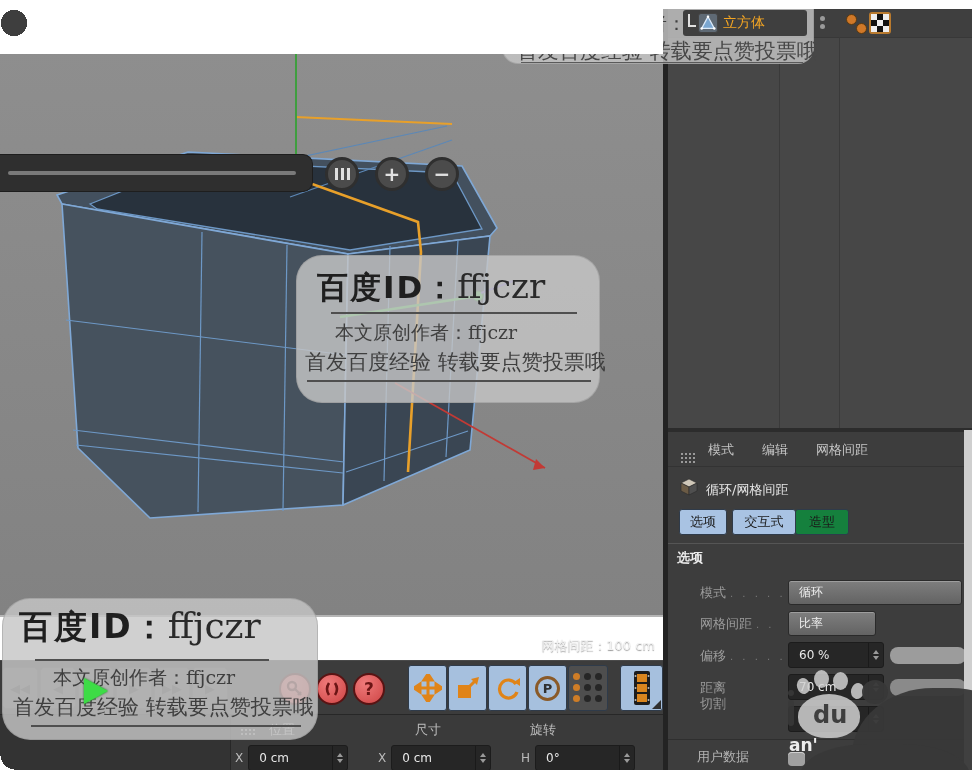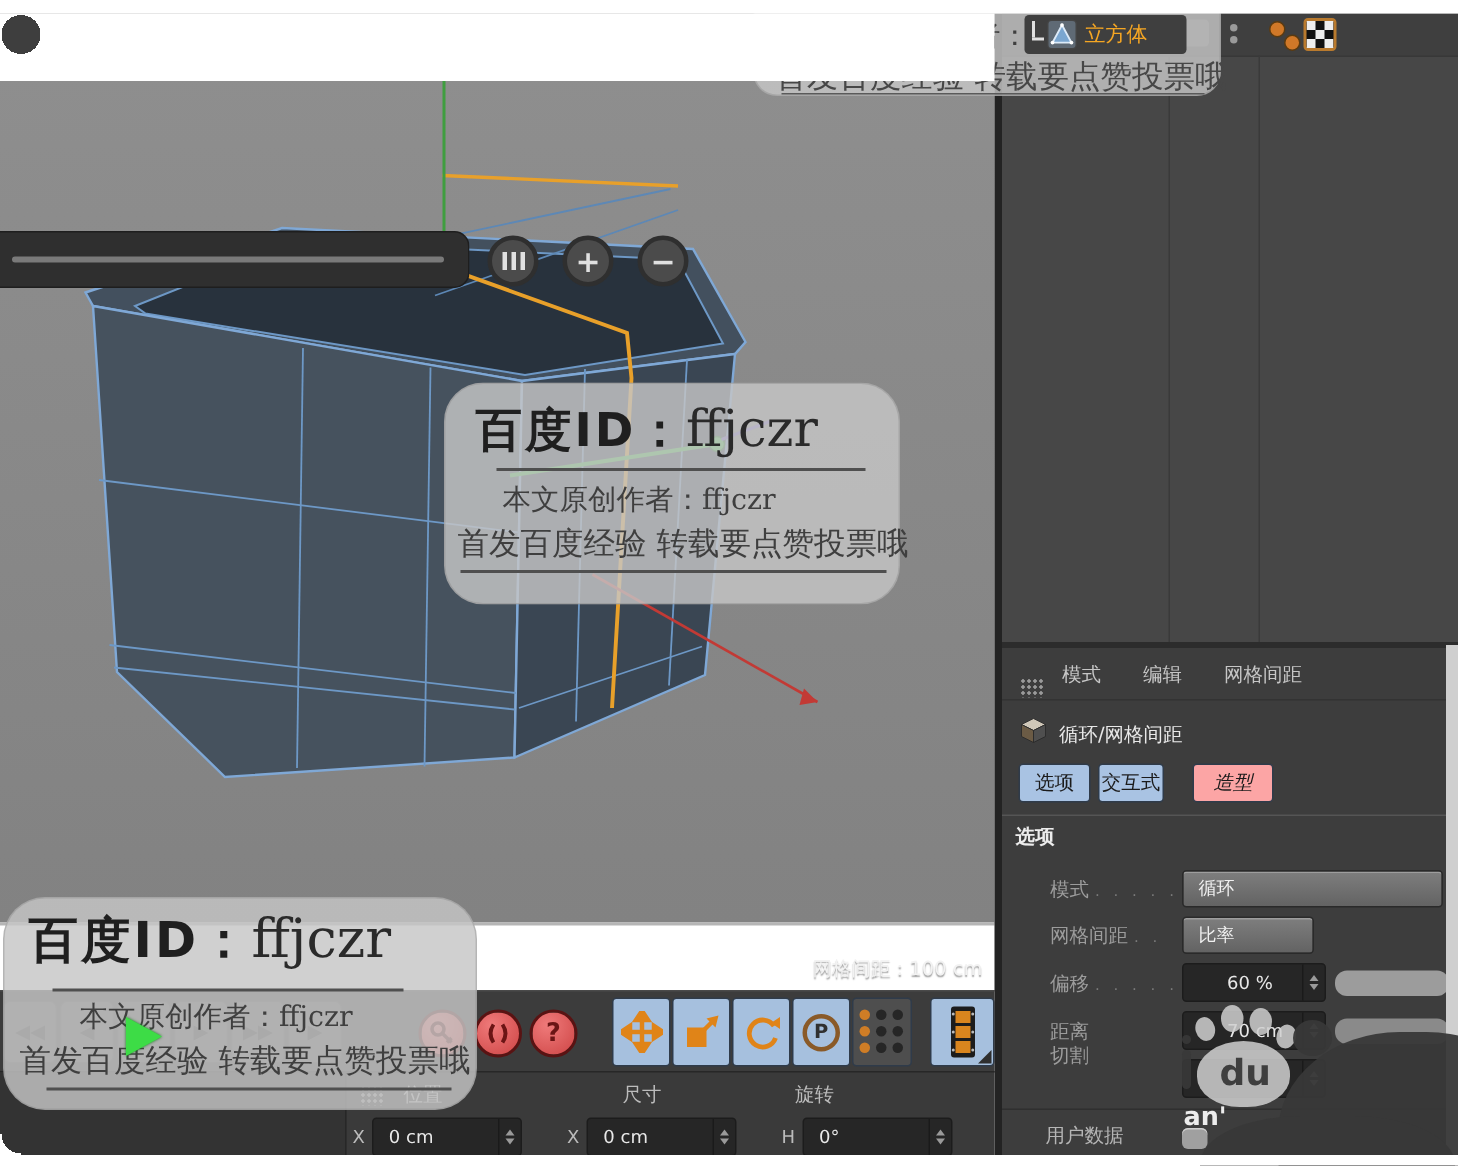--- a/index.html
+++ b/index.html
@@ -67,41 +67,41 @@
   .dotgrid i.o{background:#cf7d26;}
   .fold{position:absolute;right:1px;bottom:1px;width:0;height:0;border-left:9px solid transparent;border-bottom:9px solid #2f2f2f;}
   
   .coord{left:0;top:714px;width:663px;height:57px;background:#3a3a3a;border-top:1px solid #272727;}
   .coord .leftpane{left:0;top:0;width:230px;height:57px;background:#333;border-right:1px solid #272727;}
   .coord .hdr{top:6px;width:80px;text-align:center;color:#bcbcbc;font-size:13px;}
   .coord .grp{top:30px;height:26px;display:flex;align-items:center;gap:5px;color:#bbb;font-size:12px;}
   .coord .grp .nf{width:100px;height:26px;}
   .gripicon{width:16px;height:13px;background-image:radial-gradient(circle,#9a9a9a 1px,transparent 1.3px);background-size:4px 4px;}
   
-  .cubrow{left:683px;top:10px;width:108px;height:26px;background:#3f3f3f;border-radius:3px;z-index:35;}
+  .cubrow{left:683px;top:10px;width:124px;height:26px;background:#3f3f3f;border-radius:3px;z-index:35;}
   .cubrow .vline{position:absolute;left:5px;top:4px;width:2px;height:11px;background:#e0e0e0;}
   .cubrow .hline{position:absolute;left:5px;top:15px;width:8px;height:2px;background:#e0e0e0;}
   .objtile{position:absolute;left:15px;top:3px;width:20px;height:20px;background:#5f6a75;border:1px solid #444;border-radius:3px;box-sizing:border-box;}
   .objlabel{position:absolute;left:40px;top:4px;color:#f5a623;font-size:14px;white-space:nowrap;}
   .ghosttile{left:788px;top:13px;width:18px;height:18px;background:#8a8a8a;opacity:.45;border-radius:3px;}
   .visdot{left:820px;width:5px;height:5px;border-radius:50%;background:#9a9a9a;}
   .odot{width:9px;height:9px;border-radius:50%;background:#d07828;border:1px solid #5a3a10;box-sizing:content-box;}
   .checker{left:869px;top:12px;width:22px;height:22px;border:2px solid #b97a2e;border-radius:3px;background:#111;box-sizing:border-box;}
   
   .attr-menu{left:668px;top:432px;width:304px;height:34px;border-bottom:1px solid #333;color:#c6c6c6;font-size:13px;}
   .attr-menu span{position:absolute;top:9px;}
   .tooltitle{color:#e8e8e8;font-size:13px;}
   .tab{top:509px;height:26px;background:#a9c3e3;border:1px solid #2f3b4a;border-radius:3px;box-sizing:border-box;
     display:flex;align-items:center;justify-content:center;color:#1b1b1b;font-size:13px;}
-  .tab.sel{background:#fca5a5;font-style:italic;}
+  .tab.sel{background:#15803d;}
   .sectdiv{left:668px;top:543px;width:304px;height:1px;background:#555;}
   .secttitle{left:677px;top:549px;color:#ececec;font-weight:bold;font-size:13px;}
   .arow-label{left:700px;color:#9c9c9c;font-size:13px;white-space:nowrap;}
   .arow-label .dots{color:#7a7a7a;font-size:10px;letter-spacing:3px;margin-left:4px;}
-  .attr .nf,.attr-abs .nf{height:26px;padding-left:19px;}
+  .attr .nf,.attr-abs .nf{height:26px;}
   .sep2{left:668px;top:739px;width:300px;height:1px;background:#2f2f2f;}
   .toggle{left:788px;top:752px;width:17px;height:14px;background:#a0a0a0;border-radius:4px;box-shadow:inset 0 1px 0 #cfcfcf;}
   
   .blob{background:rgba(198,198,198,.82);border:1px solid rgba(120,120,120,.3);z-index:30;box-sizing:border-box;}
   .wm-serif{font-family:"DejaVu Serif","Liberation Serif",serif;color:#3f3f3f;}
   .wm-big-label{font-weight:bold;color:#1f1f1f;letter-spacing:2px;}
   .wm-big-val{font-family:"DejaVu Serif","Liberation Serif",serif;color:#2a2a2a;}
   .pawlight{background:rgba(208,208,208,.85);z-index:31;}
   .pawdark{background:rgba(56,56,56,.95);z-index:32;}
   .du{z-index:32;color:#3f3f3f;font-weight:bold;font-size:24px;}
@@ -359,21 +359,21 @@
       <polygon points="10,2 18,6 10,10 2,6" fill="#cfc7b8" stroke="#2a2a2a" stroke-width="0.6"></polygon>
       <polygon points="2,6 10,10 10,18 2,14" fill="#6b5b45" stroke="#2a2a2a" stroke-width="0.6"></polygon>
       <polygon points="10,10 18,6 18,14 10,18" fill="#4f4f4f" stroke="#2a2a2a" stroke-width="0.6"></polygon>
     </svg>
   </div>
   <div class="abs tooltitle" style="left:706px;top:481px;">循环/网格间距</div>
 
   <div class="abs tab" style="left:679px;width:48px;">
       <span>选项</span>
     </div>
-  <div class="abs tab" style="left:732px;width:44px;">
+  <div class="abs tab" style="left:732px;width:64px;">
       <span>交互式</span>
     </div>
   <div class="abs tab sel" style="left:795px;width:54px;">
       <span>造型</span>
     </div>
 
   <div class="abs sectdiv"></div>
   <div class="abs secttitle">选项</div>
 
   <div class="attr-abs">

